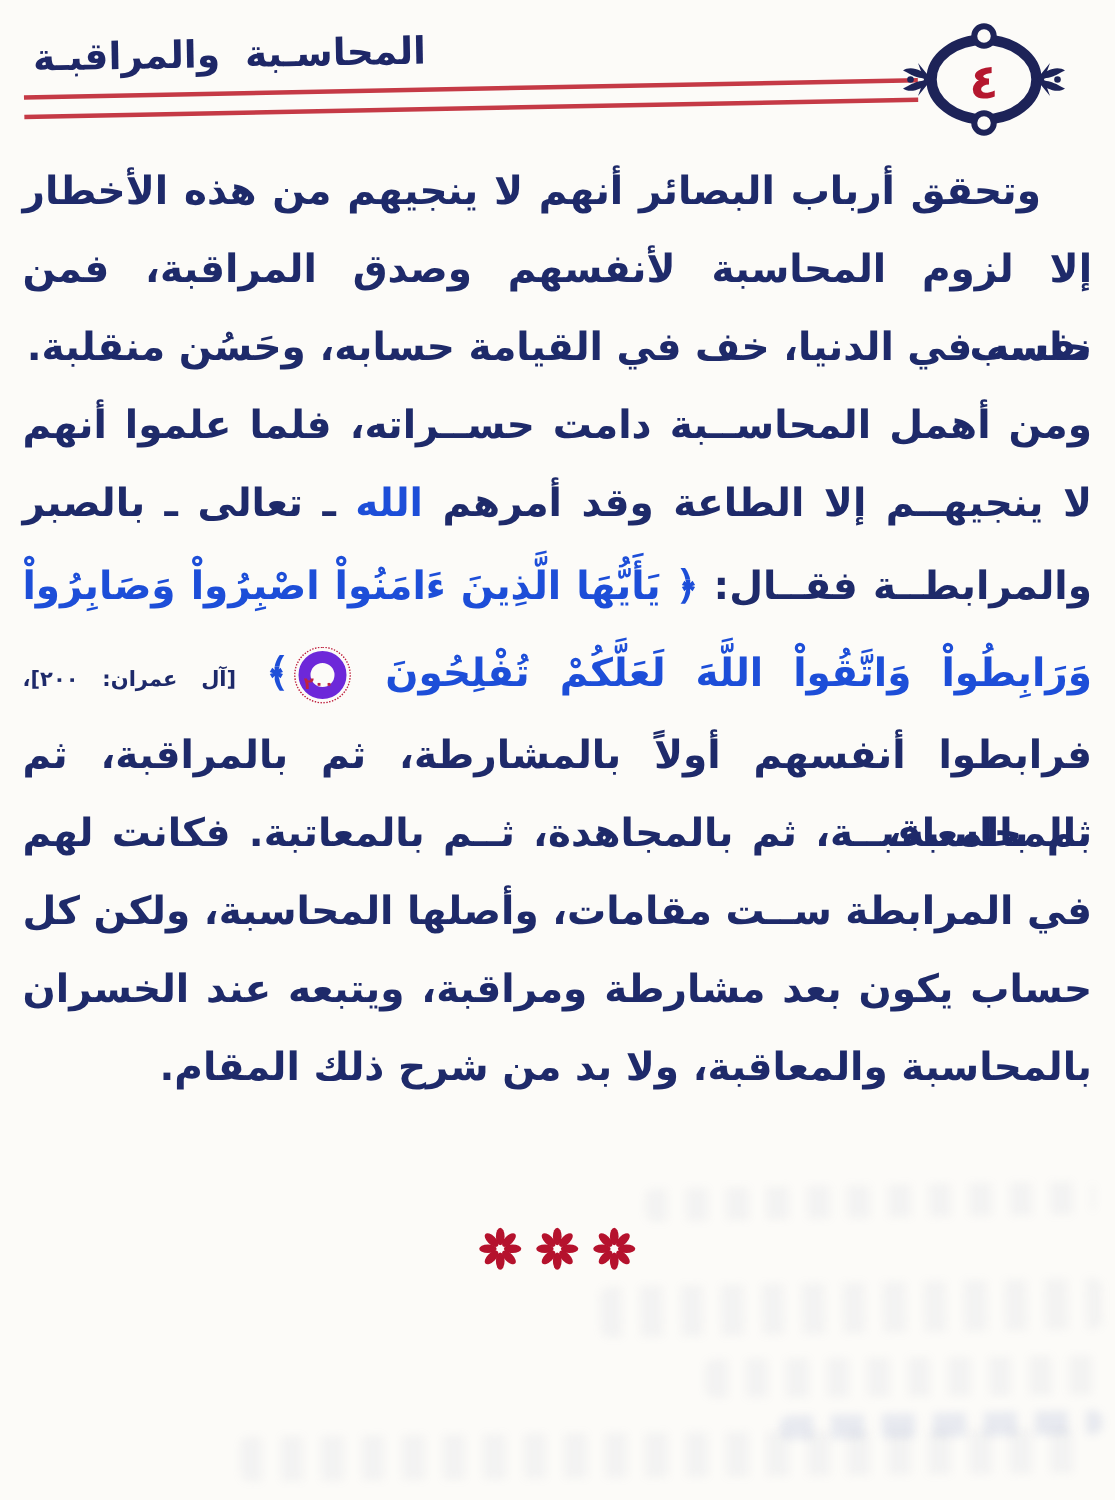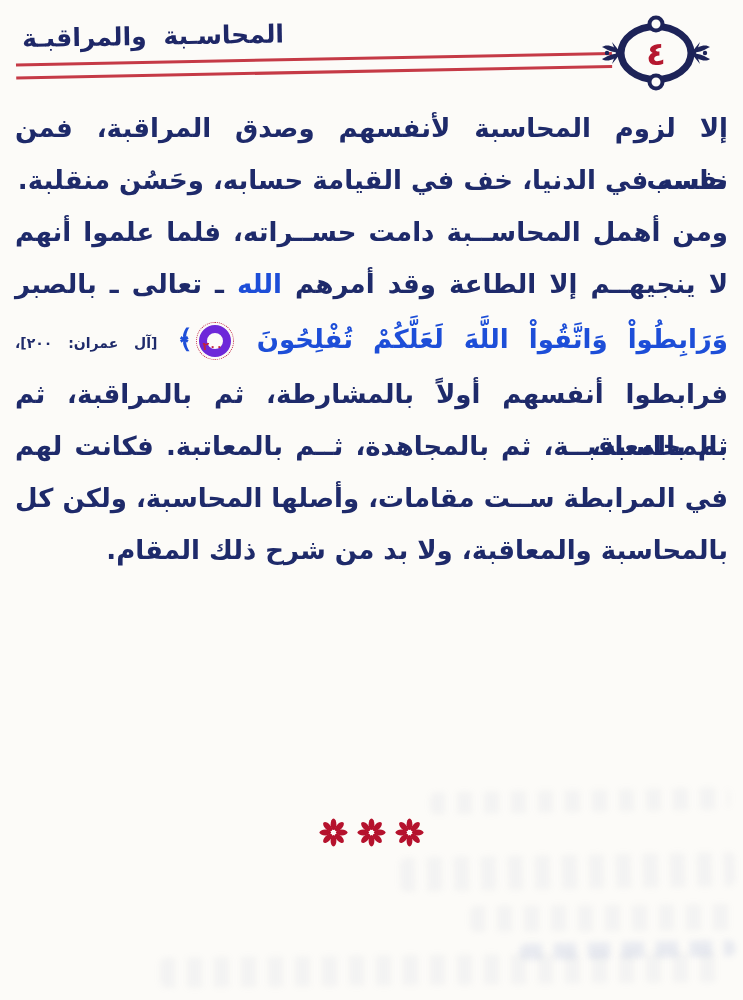--- a/index.html
+++ b/index.html
@@ -86,28 +86,31 @@
 
     <g fill="#1d2358">
       <path d="M91,41 C98,33 106,32 110,35 C104,38 102,40 91,41 C102,42 104,44 110,47 C106,50 98,49 91,41 Z"></path>
       <path d="M91,41 L100,30 L96,41 L100,52 Z"></path>
       <circle cx="105" cy="41" r="2.2"></circle>
     </g>
     <text x="56" y="53" font-size="32" font-weight="bold" fill="#b5182f" text-anchor="middle" font-family="DejaVu Sans, sans-serif">٤</text>
   </svg>
 
   <div class="body-text">
+    <div class="line indent"><span class="seg-navy">وتحقق أرباب البصائر أنهم لا ينجيهم من هذه الأخطار</span></div>
     <div class="line"><span class="seg-navy">إلا لزوم المحاسبة لأنفسهم وصدق المراقبة، فمن حاسب</span></div>
     <div class="line lastline"><span class="seg-navy">نفسه في الدنيا، خف في القيامة حسابه، وحَسُن منقلبة.</span></div>
     <div class="line"><span class="seg-navy">ومن أهمل المحاســبة دامت حســراته، فلما علموا أنهم</span></div>
     <div class="line"><span class="seg-navy">لا ينجيهــم إلا الطاعة وقد أمرهم </span><span class="seg-red">الله</span><span class="seg-navy"> ـ تعالى ـ بالصبر</span></div>
+    <div class="line tall"><span class="seg-navy">والمرابطــة فقــال: </span><span class="seg-red">﴿ يَأَيُّهَا الَّذِينَ ءَامَنُواْ اصْبِرُواْ وَصَابِرُواْ</span></div>
     <div class="line tall"><span class="seg-red">وَرَابِطُواْ وَاتَّقُواْ اللَّهَ لَعَلَّكُمْ تُفْلِحُونَ </span><span class="ayah-marker">٢٠٠</span><span class="seg-red">﴾</span> <span class="citation">[آل عمران: ٢٠٠]،</span></div>
     <div class="line"><span class="seg-navy">فرابطوا أنفسهم أولاً بالمشارطة، ثم بالمراقبة، ثم بالمحاسبة،</span></div>
     <div class="line"><span class="seg-navy">ثم بالمعاقبــة، ثم بالمجاهدة، ثــم بالمعاتبة. فكانت لهم</span></div>
     <div class="line"><span class="seg-navy">في المرابطة ســت مقامات، وأصلها المحاسبة، ولكن كل</span></div>
+    <div class="line"><span class="seg-navy">حساب يكون بعد مشارطة ومراقبة، ويتبعه عند الخسران</span></div>
     <div class="line lastline"><span class="seg-navy">بالمحاسبة والمعاقبة، ولا بد من شرح ذلك المقام.</span></div>
   </div>
 
   <div class="footer-ornaments">
     <svg class="flower" viewBox="-15 -15 30 30" xmlns="http://www.w3.org/2000/svg">
       <g fill="#b5122d">
         <ellipse cx="0" cy="-8.5" rx="3" ry="6"></ellipse>
           <ellipse cx="0" cy="8.5" rx="3" ry="6"></ellipse>
         <ellipse cx="-8.5" cy="0" rx="6" ry="3"></ellipse>
           <ellipse cx="8.5" cy="0" rx="6" ry="3"></ellipse>

